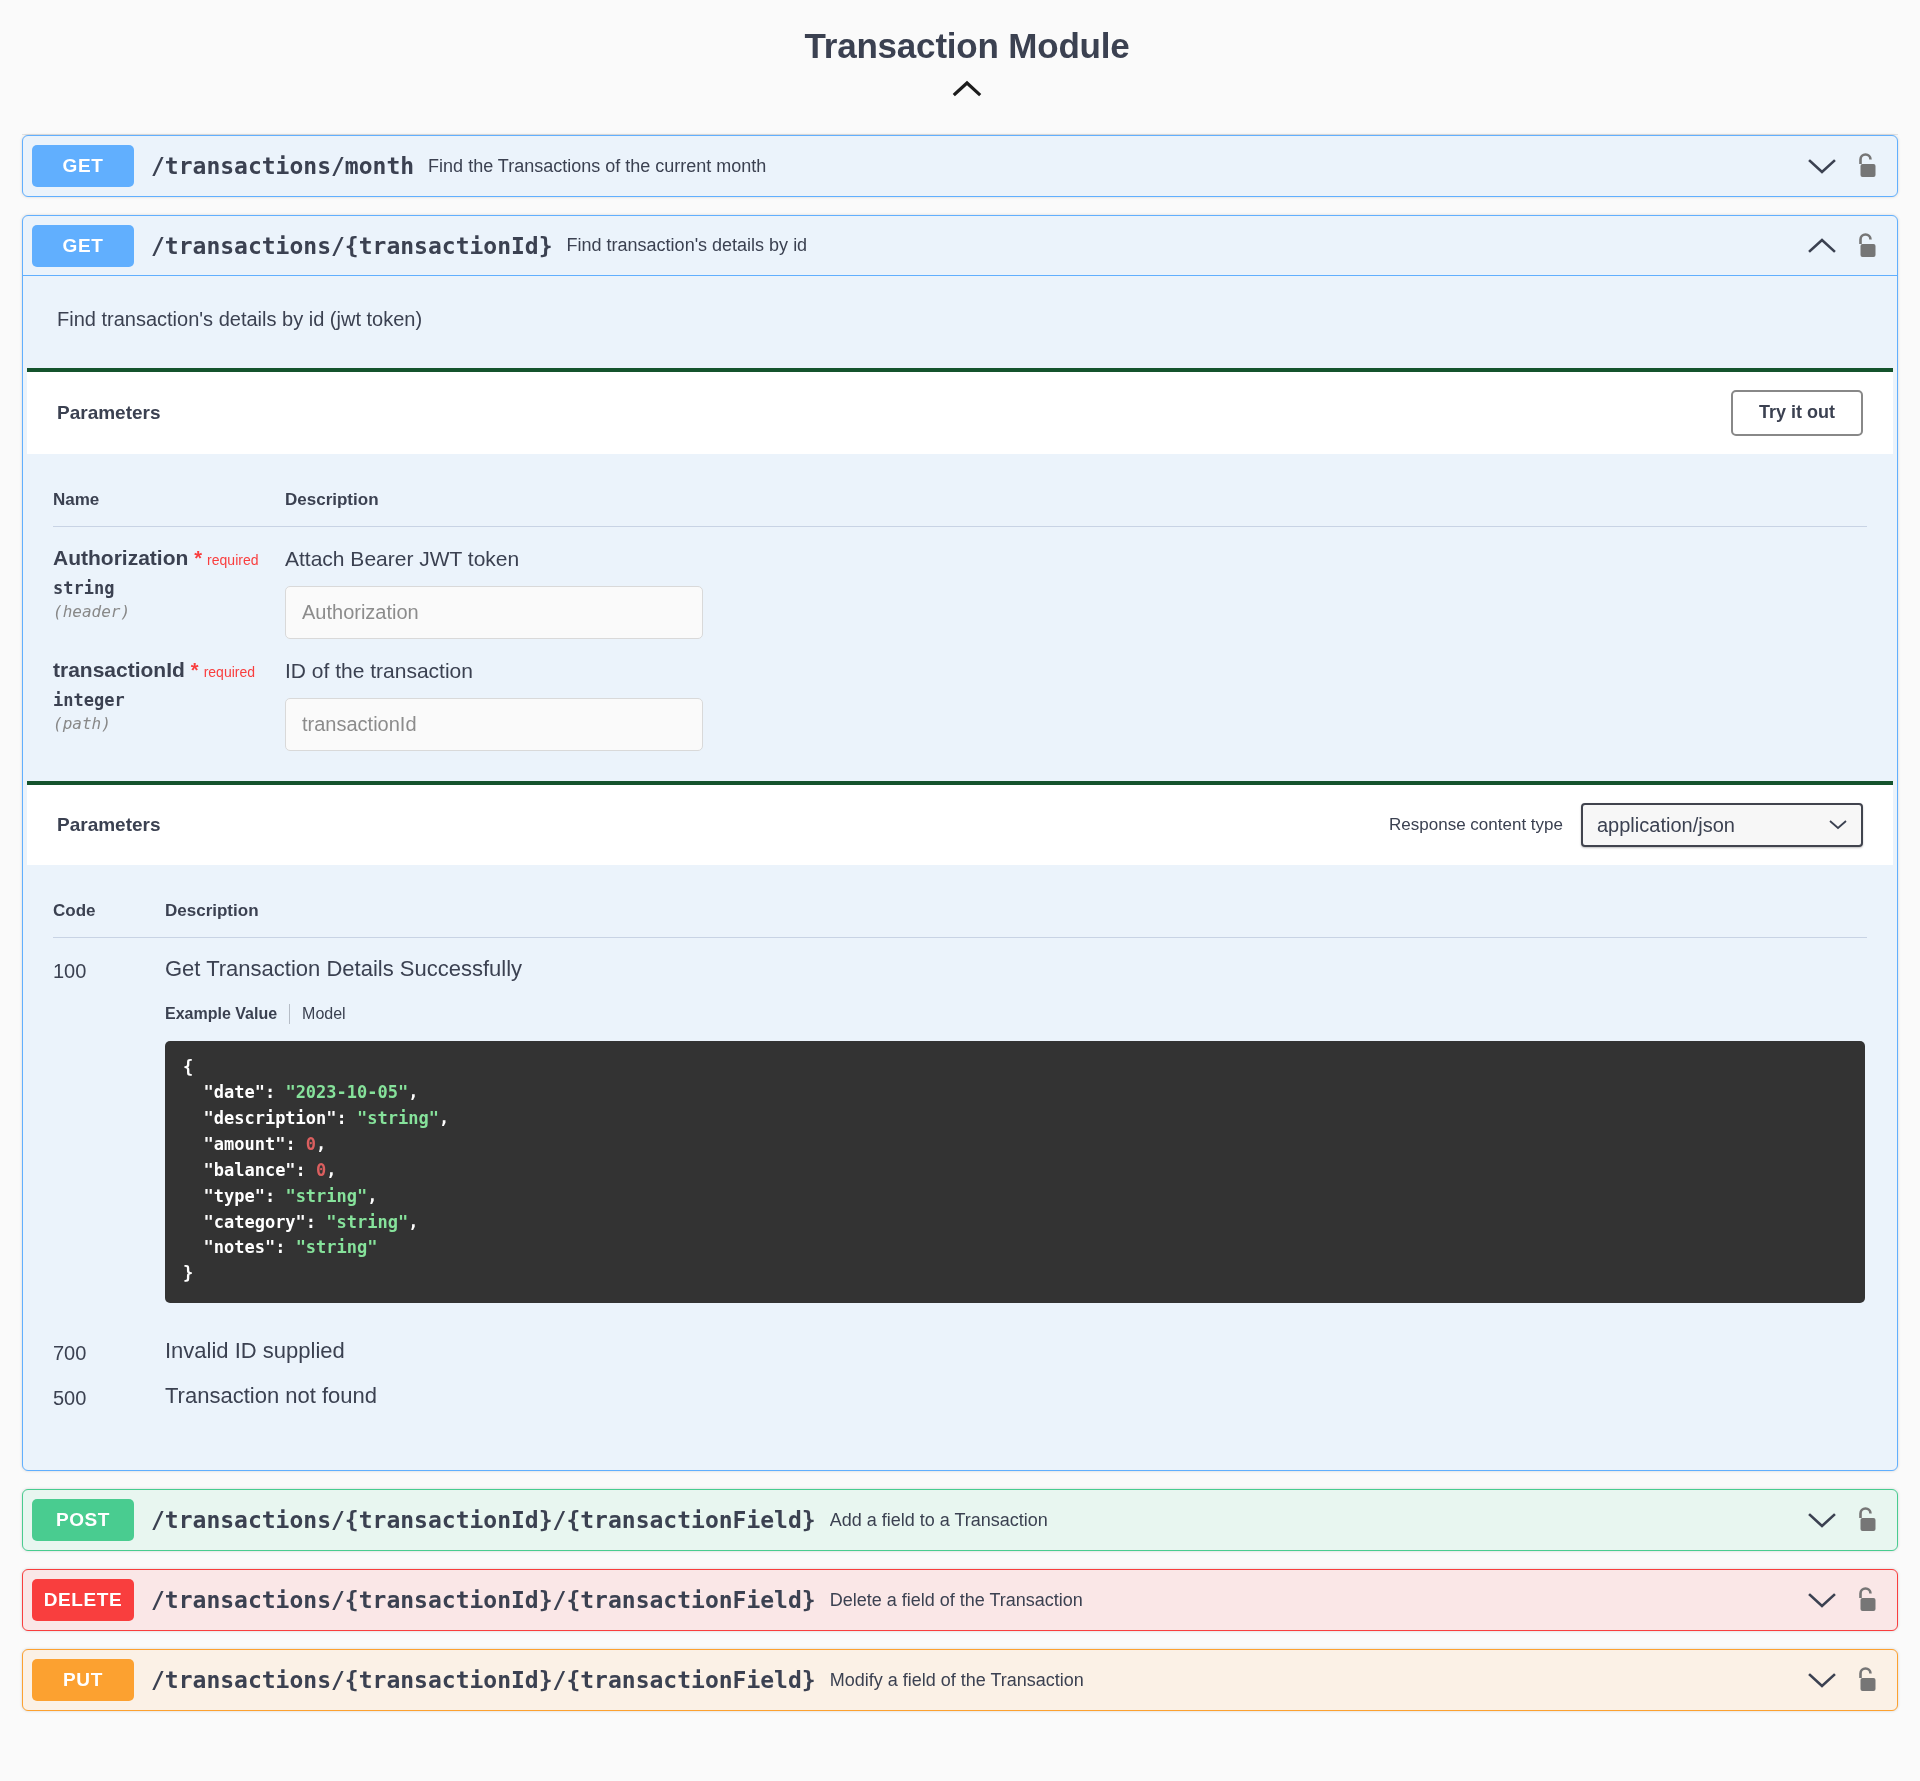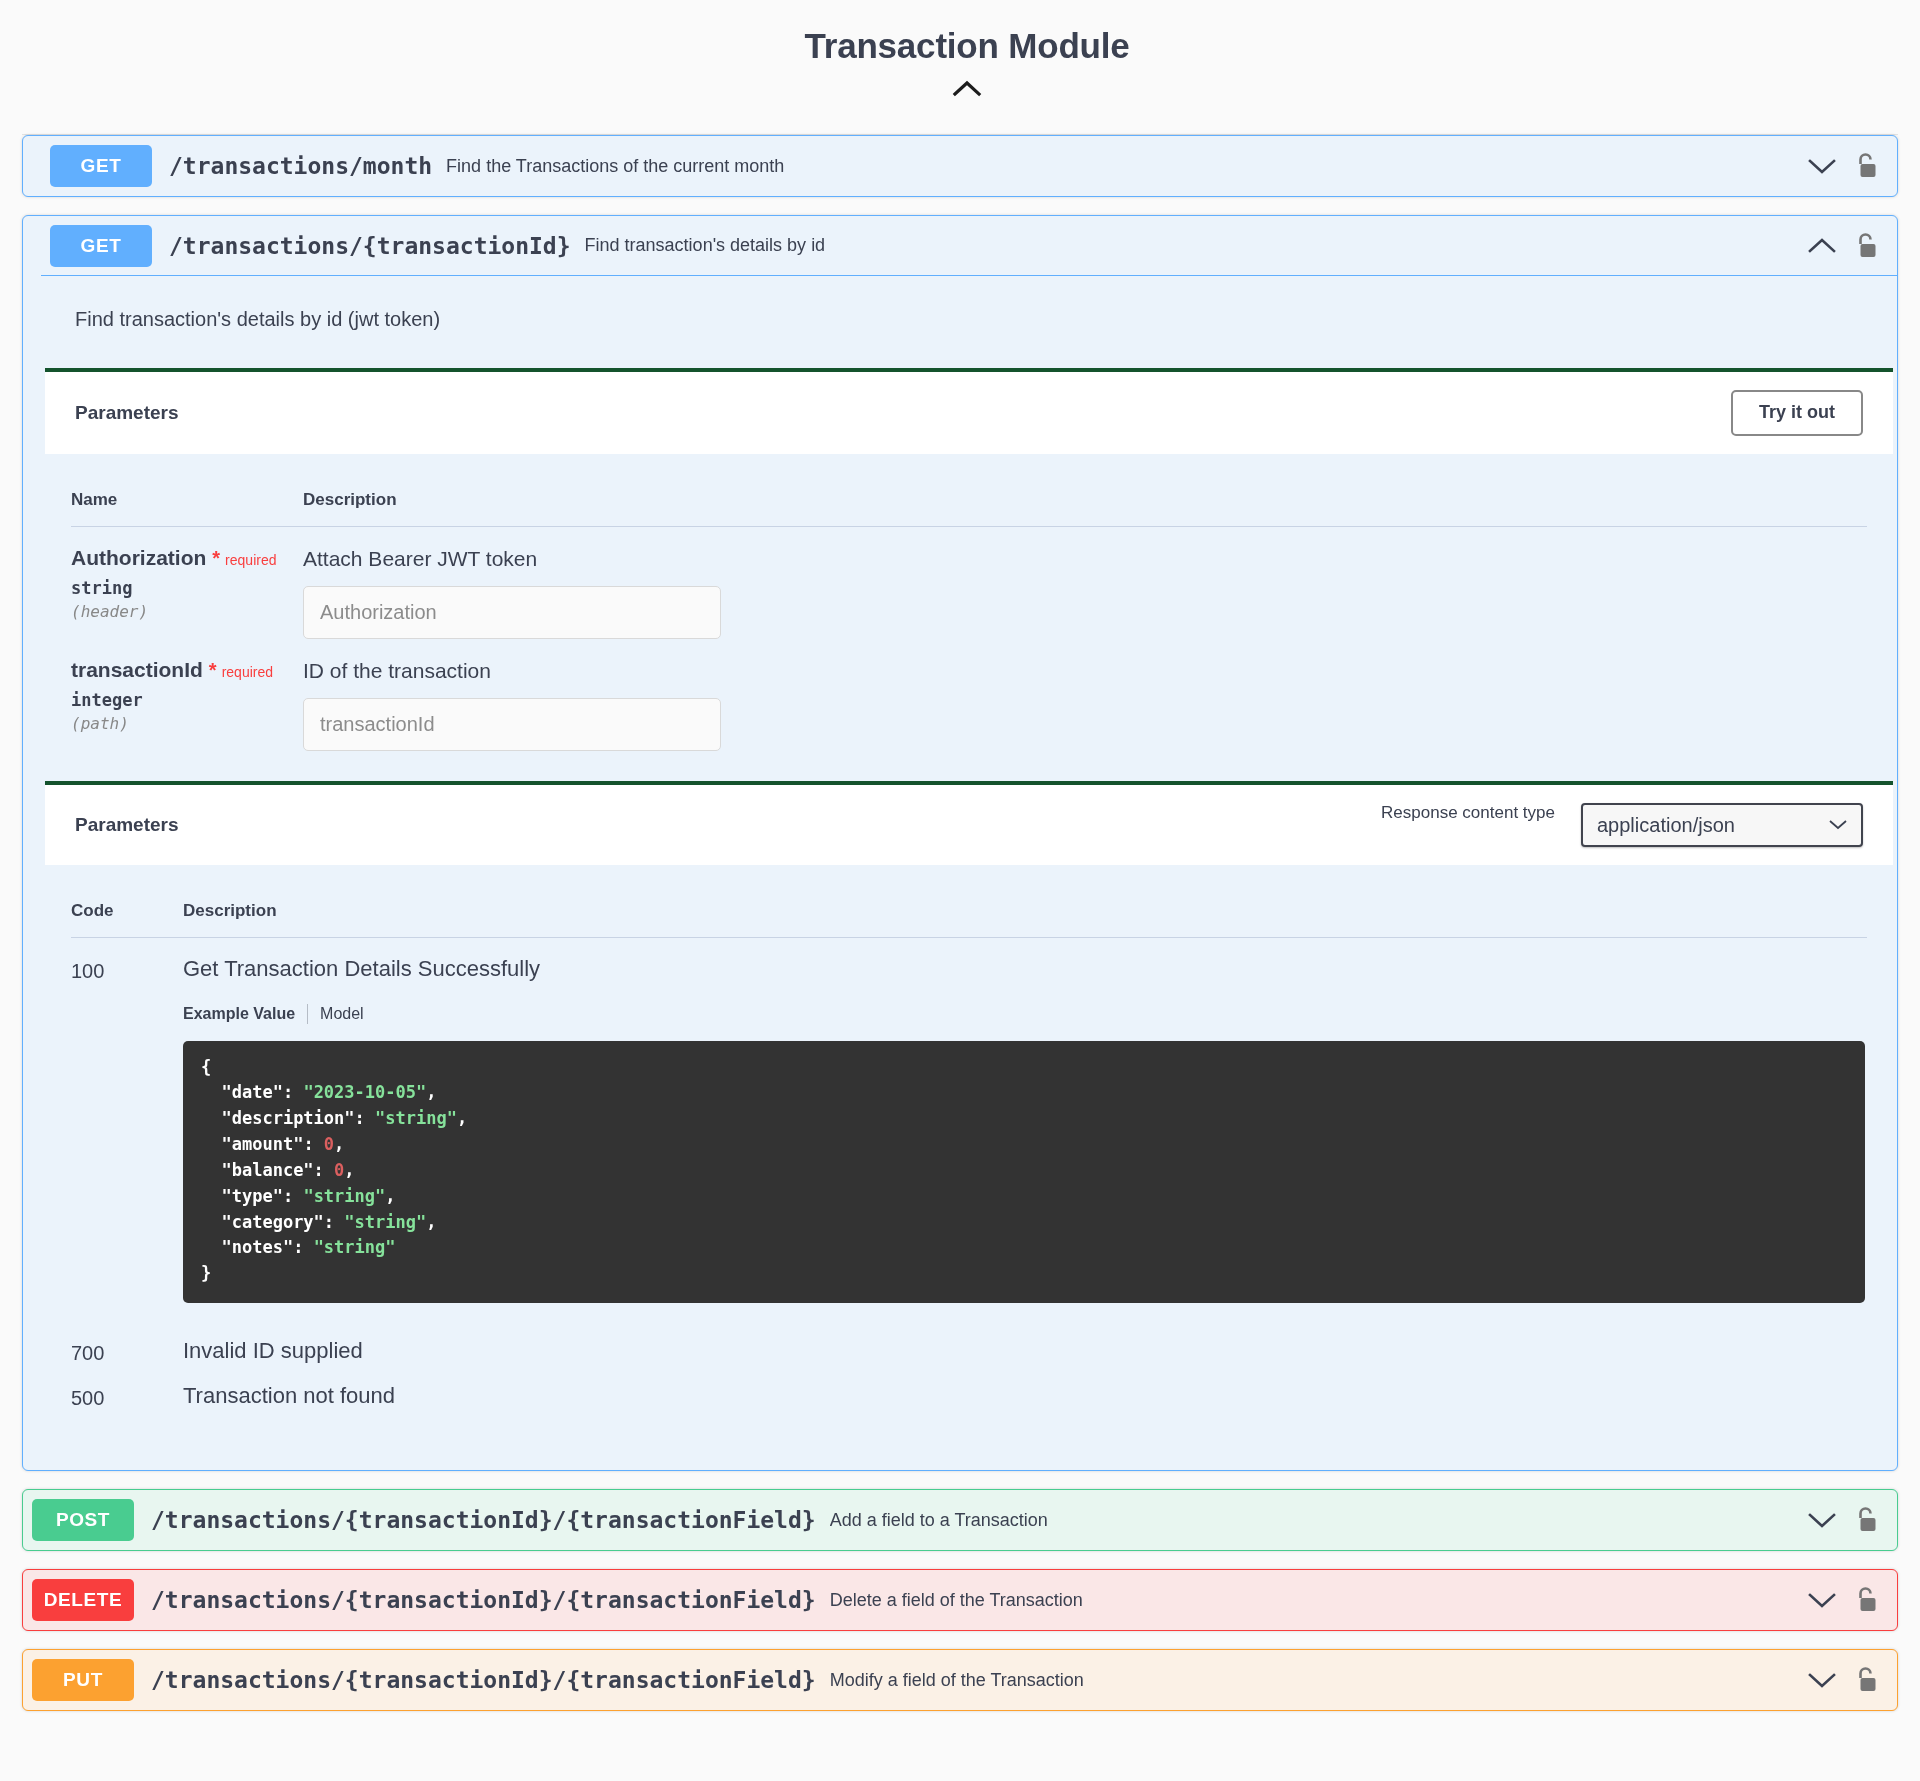--- a/index.html
+++ b/index.html
@@ -35,21 +35,21 @@
 
   
   .ops { padding: 0 22px; }
 
   .opblock {
     border-radius: 6px;
     margin: 0 0 18px 0;
     border: 1px solid transparent;
     box-shadow: 0 0 3px rgba(0,0,0,0.16);
   }
-  .opblock.get      { background: #ebf3fb; border-color: #61affe; padding-left: 18px; }
+  .opblock.get      { background: #ebf3fb; border-color: #61affe; }
   .opblock.post     { background: #e8f6f0; border-color: #49cc90; margin-top: 14px; }
   .opblock.delete   { background: #fae7e7; border-color: #f93e3e; }
   .opblock.put      { background: #fbf1e6; border-color: #fca130; }
   .opblock.is-open  { background: #ebf3fb; }
 
   .opblock-summary {
     display: flex; align-items: center;
     padding: 7px 14px 7px 9px;
     cursor: pointer;
     min-height: 60px;
@@ -123,21 +123,21 @@
     font-weight: bold;
     color: #3b4151;
     background: #fff;
     border: 2px solid #888;
     border-radius: 5px;
     padding: 10px 26px;
     cursor: pointer;
     line-height: 1.2;
   }
 
-  .content-type-wrap { display: flex; gap: 26px; }
+  .content-type-wrap { display: flex; align-items: center; gap: 18px; }
   .content-type-label { font-size: 17px; color: #3b4151; }
   .content-type-select {
     appearance: none; -webkit-appearance: none;
     font-family: "Liberation Sans", sans-serif;
     font-size: 20px;
     color: #3b4151;
     background: #f7f7f7;
     border: 2px solid #41444e;
     border-radius: 4px;
     padding: 9px 46px 9px 14px;

